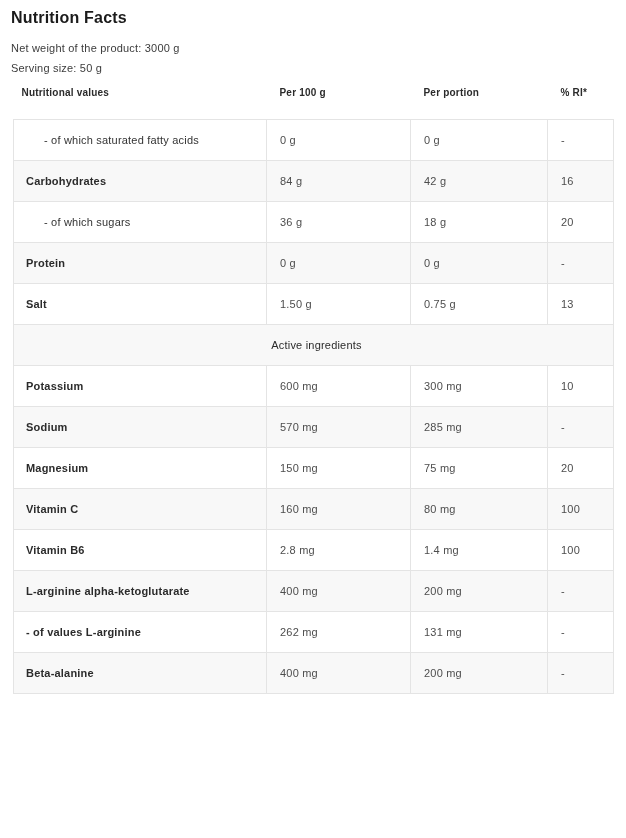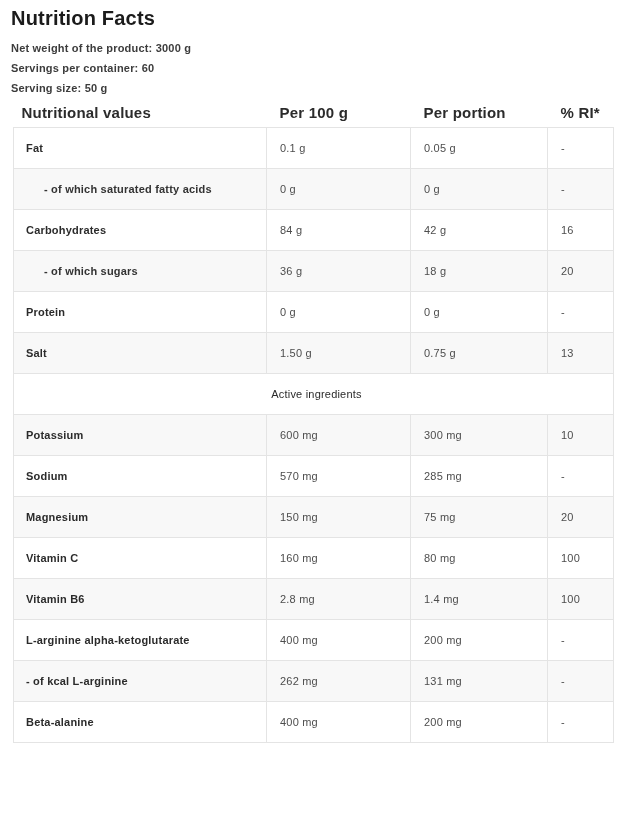--- a/index.html
+++ b/index.html
@@ -12,29 +12,28 @@
   .page {
     width: 626px;
     height: 838px;
     background: #ffffff;
     overflow: hidden;
     box-sizing: border-box;
     padding-top: 6px;
   }
   .title {
     margin: 0 0 0 11px;
-    font-size: 20px;
+    font-size: 16px;
     line-height: 24px;
     font-weight: 700;
     color: #1b1b1b;
     letter-spacing: 0.2px;
   }
   .meta {
     margin: 8px 0 0 11px;
-    font-weight: bold;
   }
   .meta-line {
     font-size: 11px;
     line-height: 20px;
     color: #3c3c3c;
     letter-spacing: 0.2px;
   }
   table.nutrition {
     border-collapse: collapse;
     table-layout: fixed;
@@ -42,44 +41,44 @@
     margin-left: 13px;
     font-size: 11px;
     letter-spacing: 0.2px;
   }
   col.c1 { width: 253px; }
   col.c2 { width: 144px; }
   col.c3 { width: 137px; }
   col.c4 { width: 66px; }
   thead th {
     height: 29px;
-    padding: 0 0 0 13px;
+    padding: 0 0 12px 13px;
     text-align: left;
     vertical-align: middle;
     font-weight: 700;
     color: #2b2b2b;
     border: none;
-    font-size: 15px;
+    font-size: 10px;
   }
   thead th:first-child { padding-left: 8px; }
   tbody td {
     height: 40px;
     border: 1px solid #e4e4e4;
     vertical-align: middle;
     padding: 0 6px 0 13px;
     box-sizing: content-box;
   }
   tbody tr:nth-child(even) { background: #f8f8f8; }
   tbody tr:nth-child(odd)  { background: #ffffff; }
   td.label {
     font-weight: 700;
     color: #2b2b2b;
     padding-left: 12px;
   }
-  td.label.regular { font-weight: 700; color: #333333; }
+  td.label.regular { font-weight: 400; color: #333333; }
   td.label.indent { padding-left: 30px; }
   td.section {
     font-weight: 400;
     color: #2b2b2b;
     padding-left: 12px;
     text-align: center;
   }
   td.value {
     font-weight: 400;
     color: #4d4d4d;
@@ -87,47 +86,40 @@
 </style>
 </head>
 <body>
 
 <div class="page">
 
   <h1 class="title">Nutrition Facts</h1>
 
   <div class="meta">
     <div class="meta-line">Net weight of the product: 3000 g</div>
-    <div class="meta-line">Servings per container: 60</div>
     <div class="meta-line">Serving size: 50 g</div>
   </div>
 
   <table class="nutrition">
     <colgroup>
       <col class="c1">
         <col class="c2">
         <col class="c3">
         <col class="c4">
     </colgroup>
     <thead>
       <tr>
         <th>Nutritional values</th>
         <th>Per 100 g</th>
         <th>Per portion</th>
         <th>% RI*</th>
       </tr>
     </thead>
     <tbody>
         <tr>
-          <td class="label">Fat</td>
-          <td class="value">0.1 g</td>
-          <td class="value">0.05 g</td>
-          <td class="value">-</td>
-        </tr>
-        <tr>
           <td class="label regular indent">- of which saturated fatty acids</td>
           <td class="value">0 g</td>
           <td class="value">0 g</td>
           <td class="value">-</td>
         </tr>
         <tr>
           <td class="label">Carbohydrates</td>
           <td class="value">84 g</td>
           <td class="value">42 g</td>
           <td class="value">16</td>
@@ -183,21 +175,21 @@
           <td class="value">1.4 mg</td>
           <td class="value">100</td>
         </tr>
         <tr>
           <td class="label">L-arginine alpha-ketoglutarate</td>
           <td class="value">400 mg</td>
           <td class="value">200 mg</td>
           <td class="value">-</td>
         </tr>
         <tr>
-          <td class="label">- of kcal L-arginine</td>
+          <td class="label">- of values L-arginine</td>
           <td class="value">262 mg</td>
           <td class="value">131 mg</td>
           <td class="value">-</td>
         </tr>
         <tr>
           <td class="label">Beta-alanine</td>
           <td class="value">400 mg</td>
           <td class="value">200 mg</td>
           <td class="value">-</td>
         </tr>

